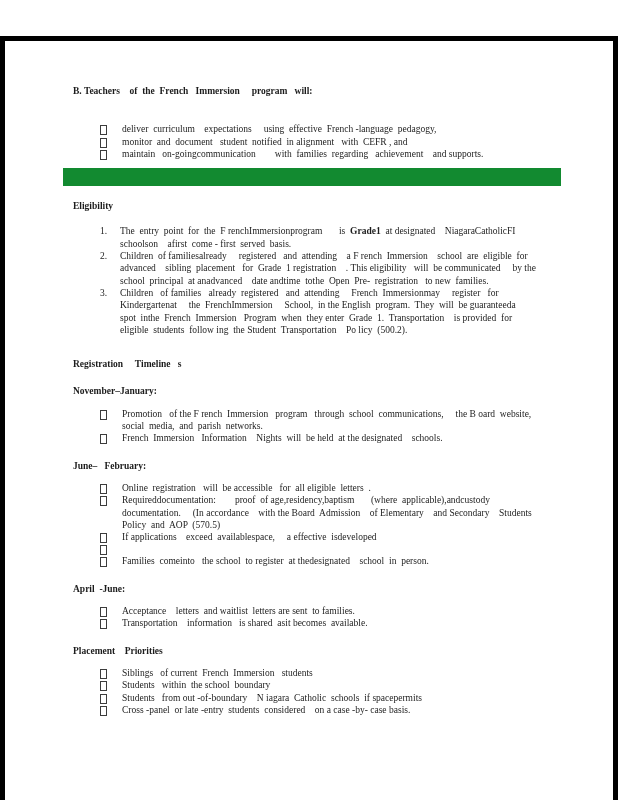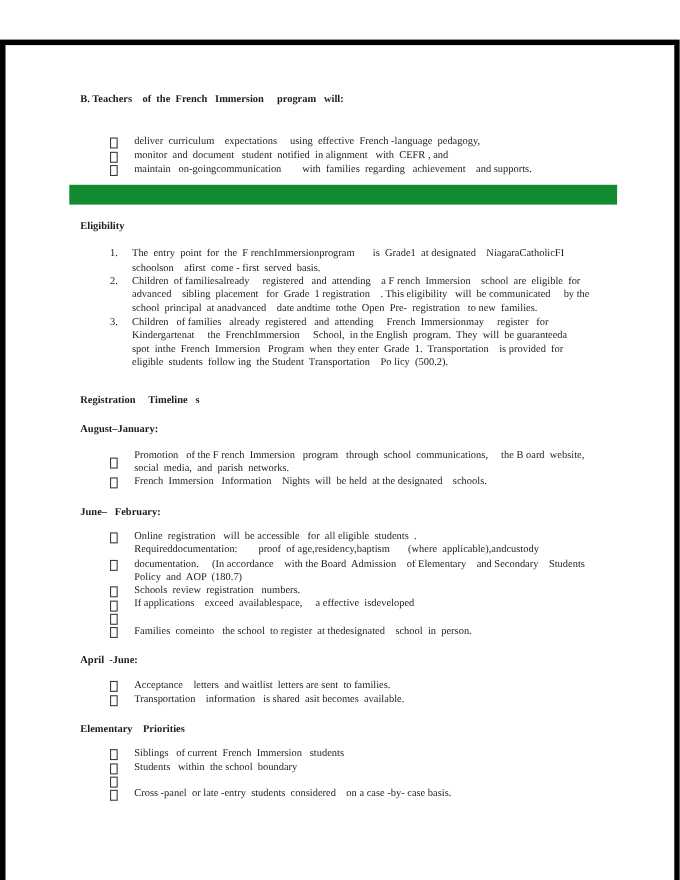--- a/index.html
+++ b/index.html
@@ -13,21 +13,21 @@
     font-size:9.5px;
     line-height:12.3px;
     color:#1c1c1c;
     overflow:hidden;
     margin-top:36px;
   }
   .content { padding:44px 58px 0 68px; }
   .h { margin:0; font-weight:bold; white-space:pre-wrap; }
   .teachers-h { margin-bottom:26px; }
   .bullets { margin:0; }
-  .brow { display:flex; align-items:center; }
+  .brow { display:flex; align-items:flex-start; }
   .box {
     flex:none;
     width:5px; height:8px;
     border:1px solid #3c3c3c;
     margin:2px 0 0 27px;
   }
   .btext { flex:1; margin-left:15px; white-space:pre-wrap; }
   .banner {
     margin-top:8px;
     margin-left:-10px;
@@ -37,21 +37,21 @@
     color:#ffffff;
     font-weight:bold;
     padding-left:14px;
     white-space:pre-wrap;
   }
   .elig-h { margin-top:14px; margin-bottom:13px; }
   .olist { margin:0; }
   .orow { display:flex; align-items:flex-start; }
   .onum { flex:none; width:20px; margin-left:27px; }
   .otext { flex:1; white-space:pre-wrap; }
-  .otext b { font-weight:normal; }
+  .otext b { font-weight:bold; }
   .timeline-h { margin-top:22px; }
   .period-h { margin-top:15px; margin-bottom:10px; }
   .footer {
     position:absolute;
     left:68px; top:752px;
     font-style:italic;
     font-size:7.5px;
     line-height:11.5px;
     color:#8f979e;
     white-space:pre-wrap;
@@ -102,48 +102,44 @@
         <span class="onum">3.</span>
         <span class="otext"><span>Children   of families   already  registered   and  attending     French  Immersionmay     register   for
 Kindergartenat     the  FrenchImmersion     School,  in the English  program.  They  will  be guaranteeda
 spot  inthe  French  Immersion   Program  when  they enter  Grade  1.  Transportation    is provided  for
 eligible  students  follow ing  the Student  Transportation    Po licy  (500.2).</span><b></b><span></span></span>
       </div>
     </div>
 
     <p class="h timeline-h">Registration     Timeline   s</p>
 
-    <p class="h period-h">August–January:</p>
+    <p class="h period-h">November–January:</p>
     <div class="bullets">
       <div class="brow">
         <span class="box"></span>
         <span class="btext">Promotion   of the F rench  Immersion   program   through  school  communications,     the B oard  website,
 social  media,  and  parish  networks.</span>
       </div>
       <div class="brow">
         <span class="box"></span>
         <span class="btext">French  Immersion   Information    Nights  will  be held  at the designated    schools.</span>
       </div>
     </div>
 
     <p class="h period-h">June–   February:</p>
     <div class="bullets">
       <div class="brow">
         <span class="box"></span>
-        <span class="btext">Online  registration   will  be accessible   for  all eligible  students  .</span>
+        <span class="btext">Online  registration   will  be accessible   for  all eligible  letters  .</span>
       </div>
       <div class="brow">
         <span class="box"></span>
         <span class="btext">Requireddocumentation:        proof  of age,residency,baptism       (where  applicable),andcustody
 documentation.     (In accordance    with the Board  Admission    of Elementary    and Secondary    Students
-Policy  and  AOP  (180.7)</span>
-      </div>
-      <div class="brow">
-        <span class="box"></span>
-        <span class="btext">Schools  review  registration   numbers.</span>
+Policy  and  AOP  (570.5)</span>
       </div>
       <div class="brow">
         <span class="box"></span>
         <span class="btext">If applications    exceed  availablespace,     a effective  isdeveloped</span>
       </div>
       <div class="brow">
         <span class="box"></span>
       </div>
       <div class="brow">
         <span class="box"></span>
@@ -156,32 +152,33 @@
       <div class="brow">
         <span class="box"></span>
         <span class="btext">Acceptance    letters  and waitlist  letters are sent  to families.</span>
       </div>
       <div class="brow">
         <span class="box"></span>
         <span class="btext">Transportation    information   is shared  asit becomes  available.</span>
       </div>
     </div>
 
-    <p class="h period-h">Elementary    Priorities</p>
+    <p class="h period-h">Placement    Priorities</p>
     <div class="bullets">
       <div class="brow">
         <span class="box"></span>
         <span class="btext">Siblings   of current  French  Immersion   students</span>
       </div>
       <div class="brow">
         <span class="box"></span>
         <span class="btext">Students   within  the school  boundary</span>
       </div>
       <div class="brow">
         <span class="box"></span>
+        <span class="btext">Students   from out -of-boundary    N iagara  Catholic  schools  if spacepermits</span>
       </div>
       <div class="brow">
         <span class="box"></span>
         <span class="btext">Cross -panel  or late -entry  students  considered    on a case -by- case basis.</span>
       </div>
     </div>
 
   </div>
 
   <div class="footer">

